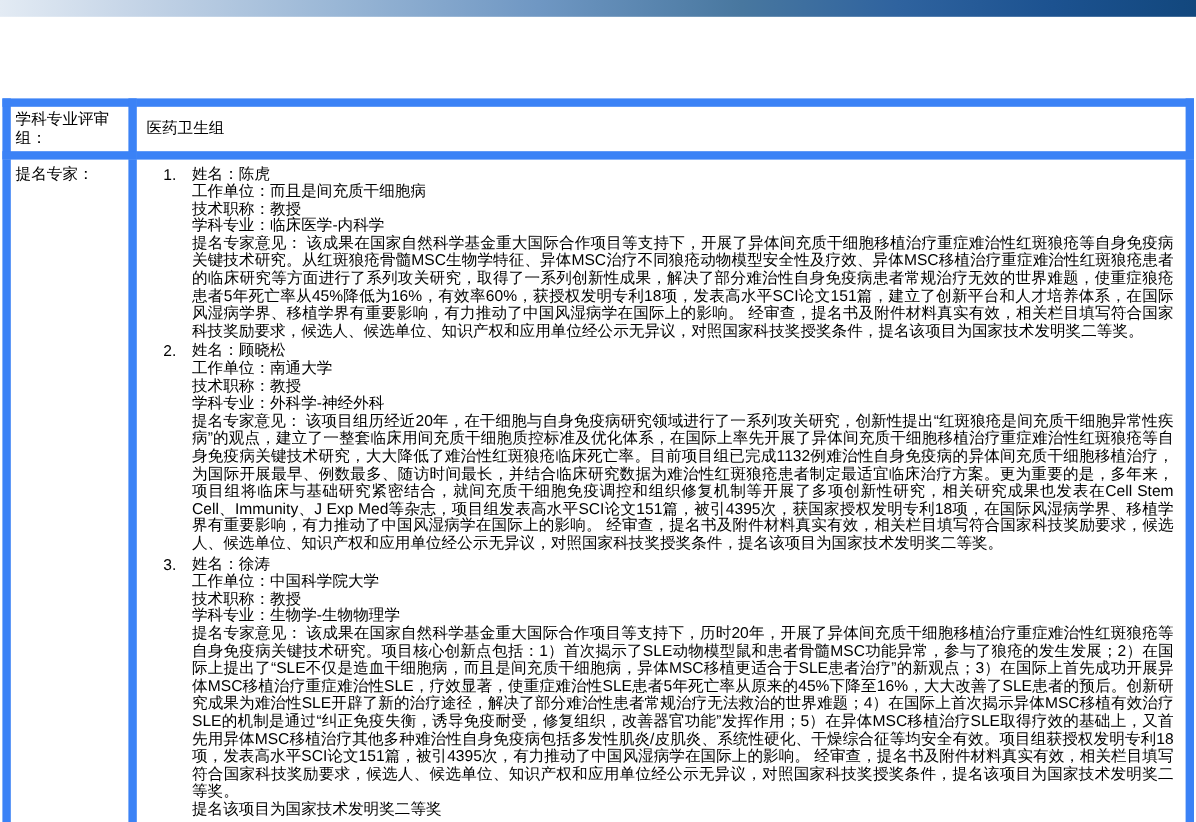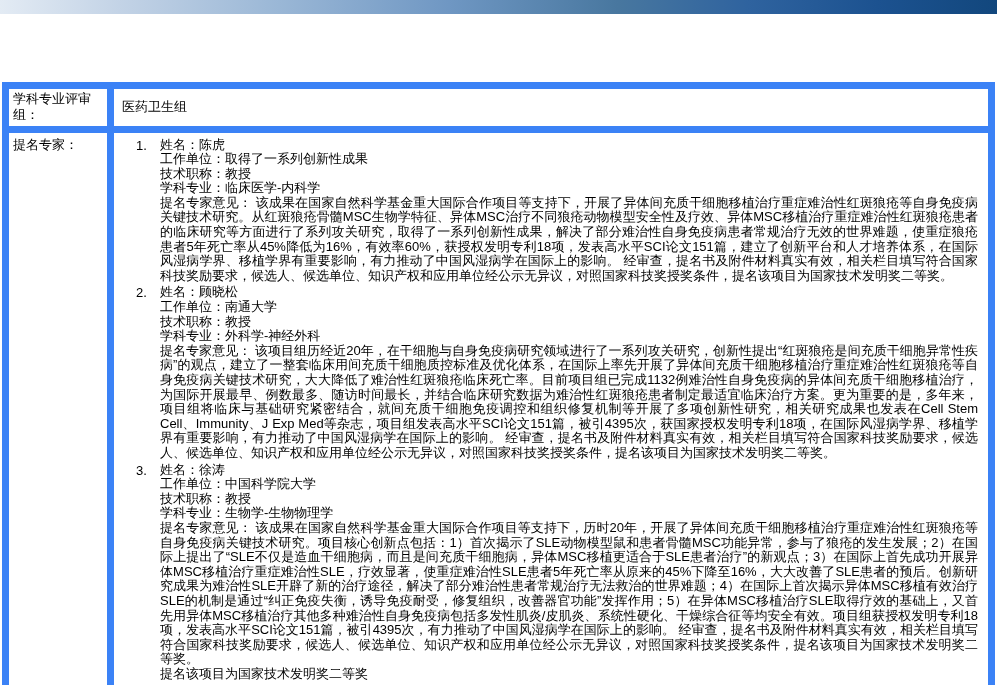--- a/index.html
+++ b/index.html
@@ -107,21 +107,21 @@
 
       <tr class="r3">
         <td class="lbl">提名专家：</td>
         <td class="val">
           <div class="experts">
 
             <div class="expert">
               <span class="num">1.</span>
               <div class="expert-body">
                 <div class="line"><span>姓名：</span><span class="bold">陈虎</span></div>
-                <div class="line"><span>工作单位：</span><span>取得了一系列创新性成果</span></div>
+                <div class="line"><span>工作单位：</span><span>而且是间充质干细胞病</span></div>
                 <div class="line"><span>技术职称：</span><span>教授</span></div>
                 <div class="line"><span>学科专业：</span><span>临床医学-内科学</span></div>
                 <div class="opinion"><span>提名专家意见：</span><span> 该成果在国家自然科学基金重大国际合作项目等支持下，开展了异体间充质干细胞移植治疗重症难治性红斑狼疮等自身免疫病关键技术研究。从红斑狼疮骨髓MSC生物学特征、异体MSC治疗不同狼疮动物模型安全性及疗效、异体MSC移植治疗重症难治性红斑狼疮患者的临床研究等方面进行了系列攻关研究，取得了一系列创新性成果，解决了部分难治性自身免疫病患者常规治疗无效的世界难题，使重症狼疮患者5年死亡率从45%降低为16%，有效率60%，获授权发明专利18项，发表高水平SCI论文151篇，建立了创新平台和人才培养体系，在国际风湿病学界、移植学界有重要影响，有力推动了中国风湿病学在国际上的影响。 经审查，提名书及附件材料真实有效，相关栏目填写符合国家科技奖励要求，候选人、候选单位、知识产权和应用单位经公示无异议，对照国家科技奖授奖条件，提名该项目为国家技术发明奖二等奖。</span></div>
               </div>
             </div>
 
             <div class="expert">
               <span class="num">2.</span>
               <div class="expert-body">
                 <div class="line"><span>姓名：</span><span class="bold">顾晓松</span></div>

